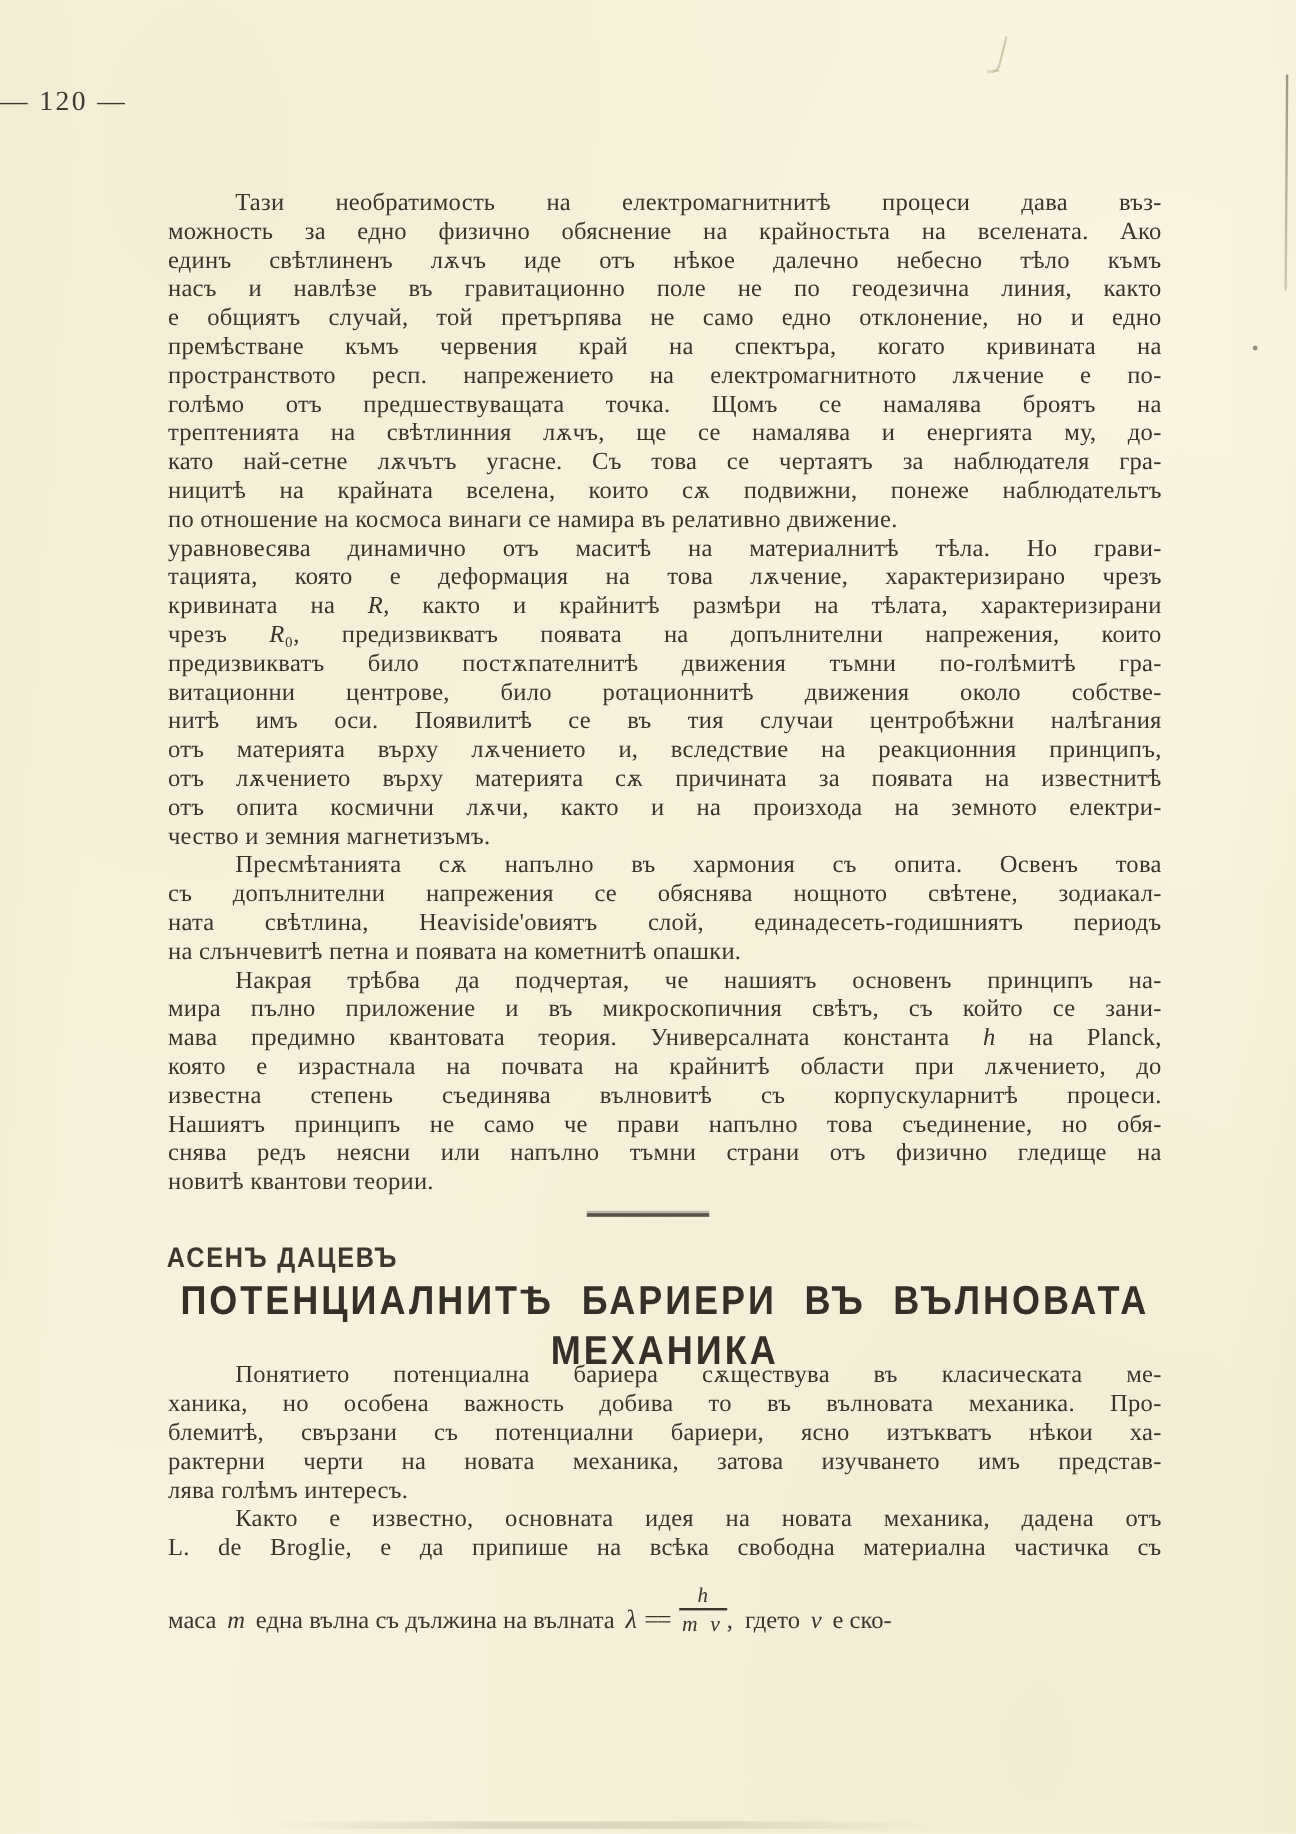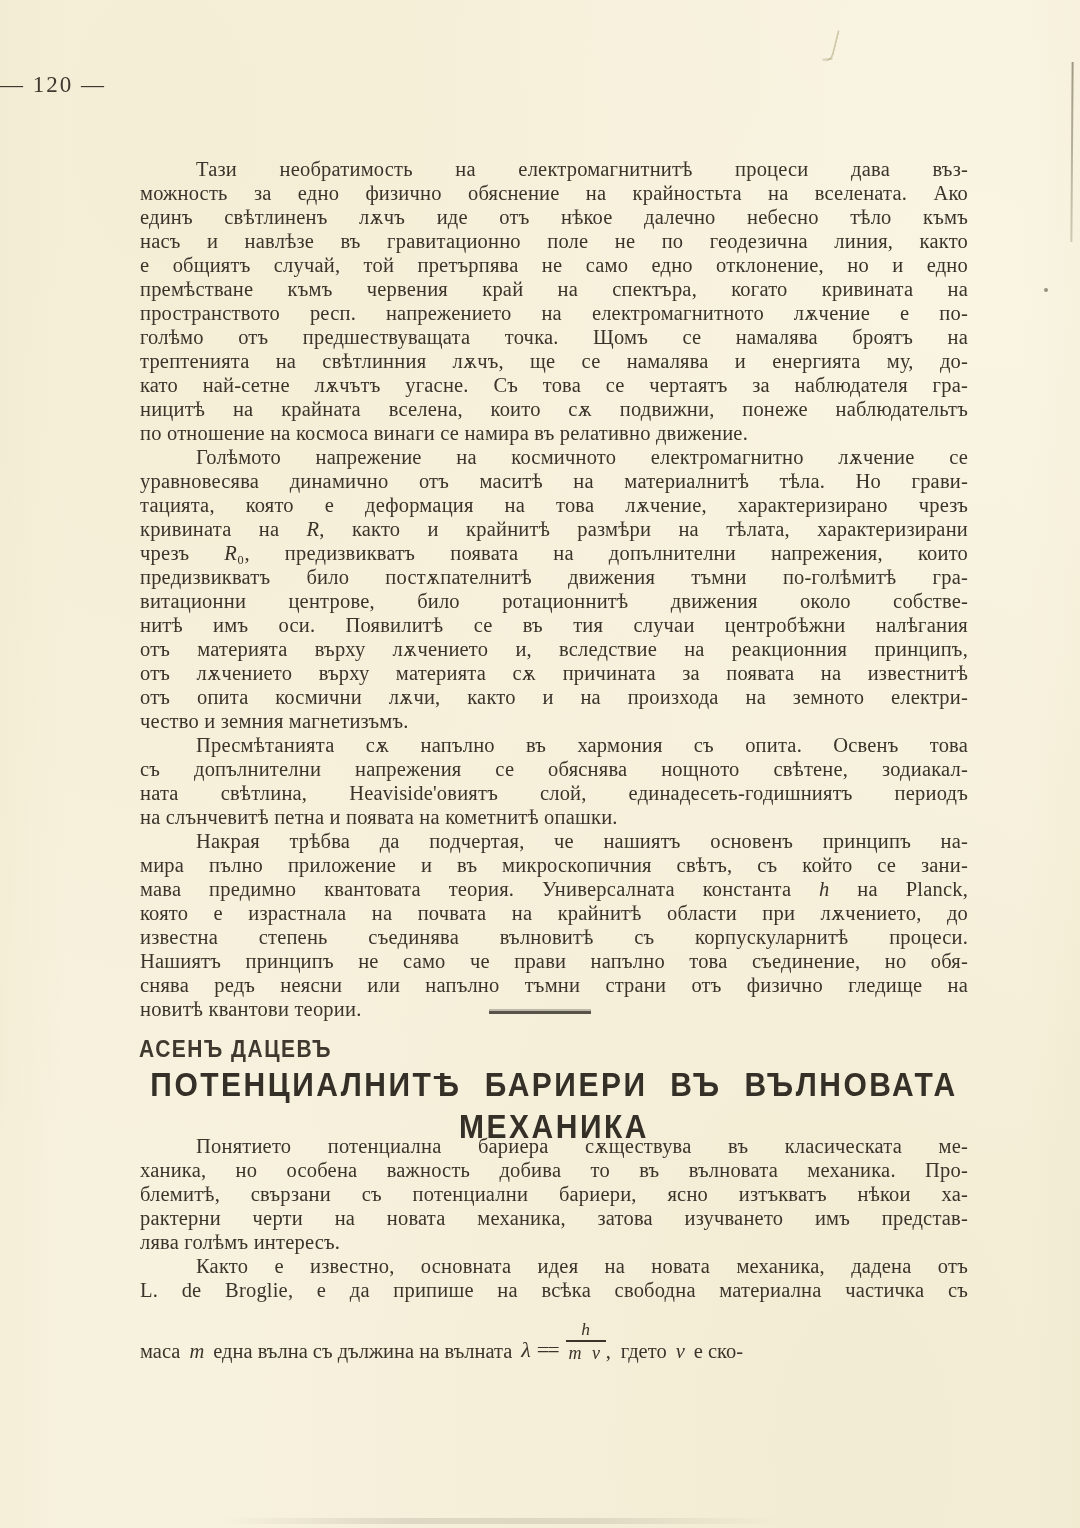--- a/index.html
+++ b/index.html
@@ -131,21 +131,20 @@
         <div class="tline">е общиятъ случай, той претърпява не само едно отклонение, но и едно</div>
         <div class="tline">премѣстване къмъ червения край на спектъра, когато кривината на</div>
         <div class="tline">пространството респ. напрежението на електромагнитното лѫчение е по-</div>
         <div class="tline">голѣмо отъ предшествуващата точка. Щомъ се намалява броятъ на</div>
         <div class="tline">трептенията на свѣтлинния лѫчъ, ще се намалява и енергията му, до-</div>
         <div class="tline">като най-сетне лѫчътъ угасне. Съ това се чертаятъ за наблюдателя гра-</div>
         <div class="tline">ницитѣ на крайната вселена, които сѫ подвижни, понеже наблюдательтъ</div>
         <div class="tline plast">по отношение на космоса винаги се намира въ релативно движение.</div>
       </div>
       <div class="para">
-        <div class="tline first">Голѣмото напрежение на космичното електромагнитно лѫчение се</div>
         <div class="tline">уравновесява динамично отъ маситѣ на материалнитѣ тѣла. Но грави-</div>
         <div class="tline">тацията, която е деформация на това лѫчение, характеризирано чрезъ</div>
         <div class="tline">кривината на <i>R</i>, както и крайнитѣ размѣри на тѣлата, характеризирани</div>
         <div class="tline">чрезъ <i>R</i>₀, предизвикватъ появата на допълнителни напрежения, които</div>
         <div class="tline">предизвикватъ било постѫпателнитѣ движения тъмни по-голѣмитѣ гра-</div>
         <div class="tline">витационни центрове, било ротационнитѣ движения около собстве-</div>
         <div class="tline">нитѣ имъ оси. Появилитѣ се въ тия случаи центробѣжни налѣгания</div>
         <div class="tline">отъ материята върху лѫчението и, вследствие на реакционния принципъ,</div>
         <div class="tline">отъ лѫчението върху материята сѫ причината за появата на известнитѣ</div>
         <div class="tline">отъ опита космични лѫчи, както и на произхода на земното електри-</div>

